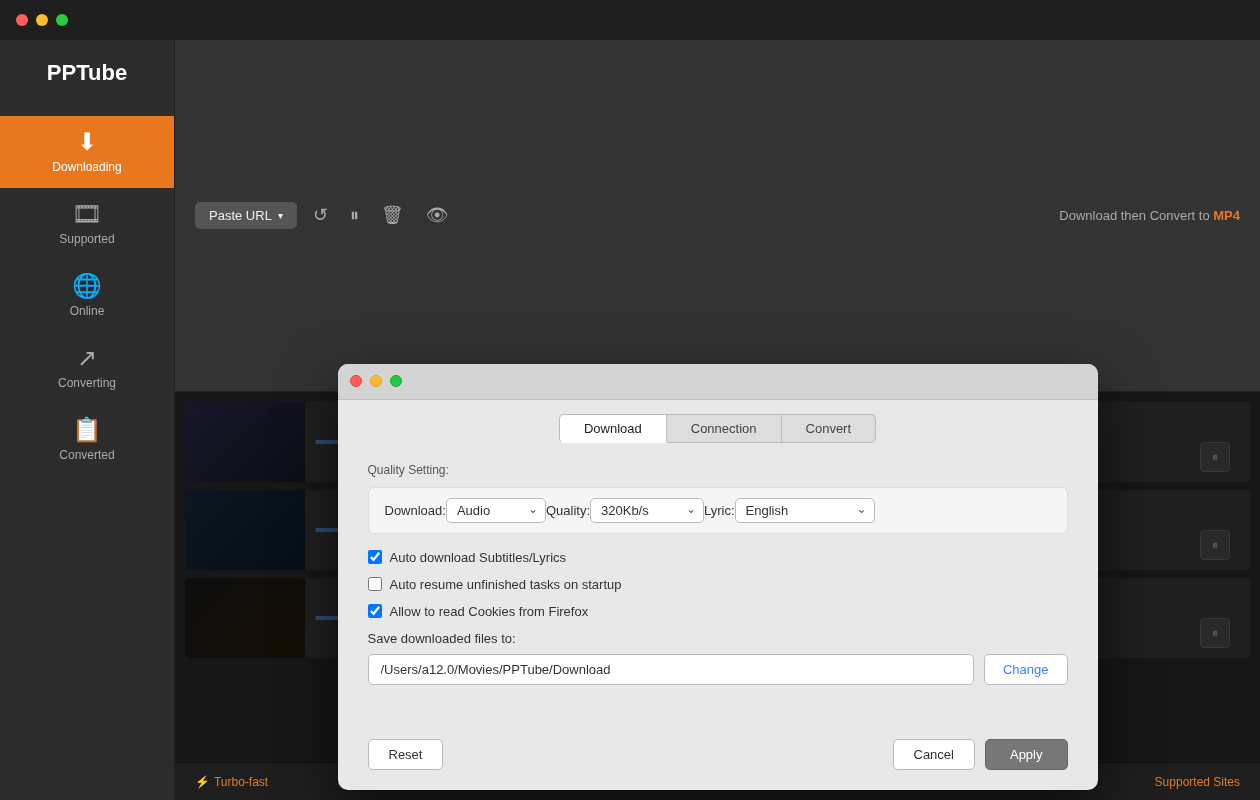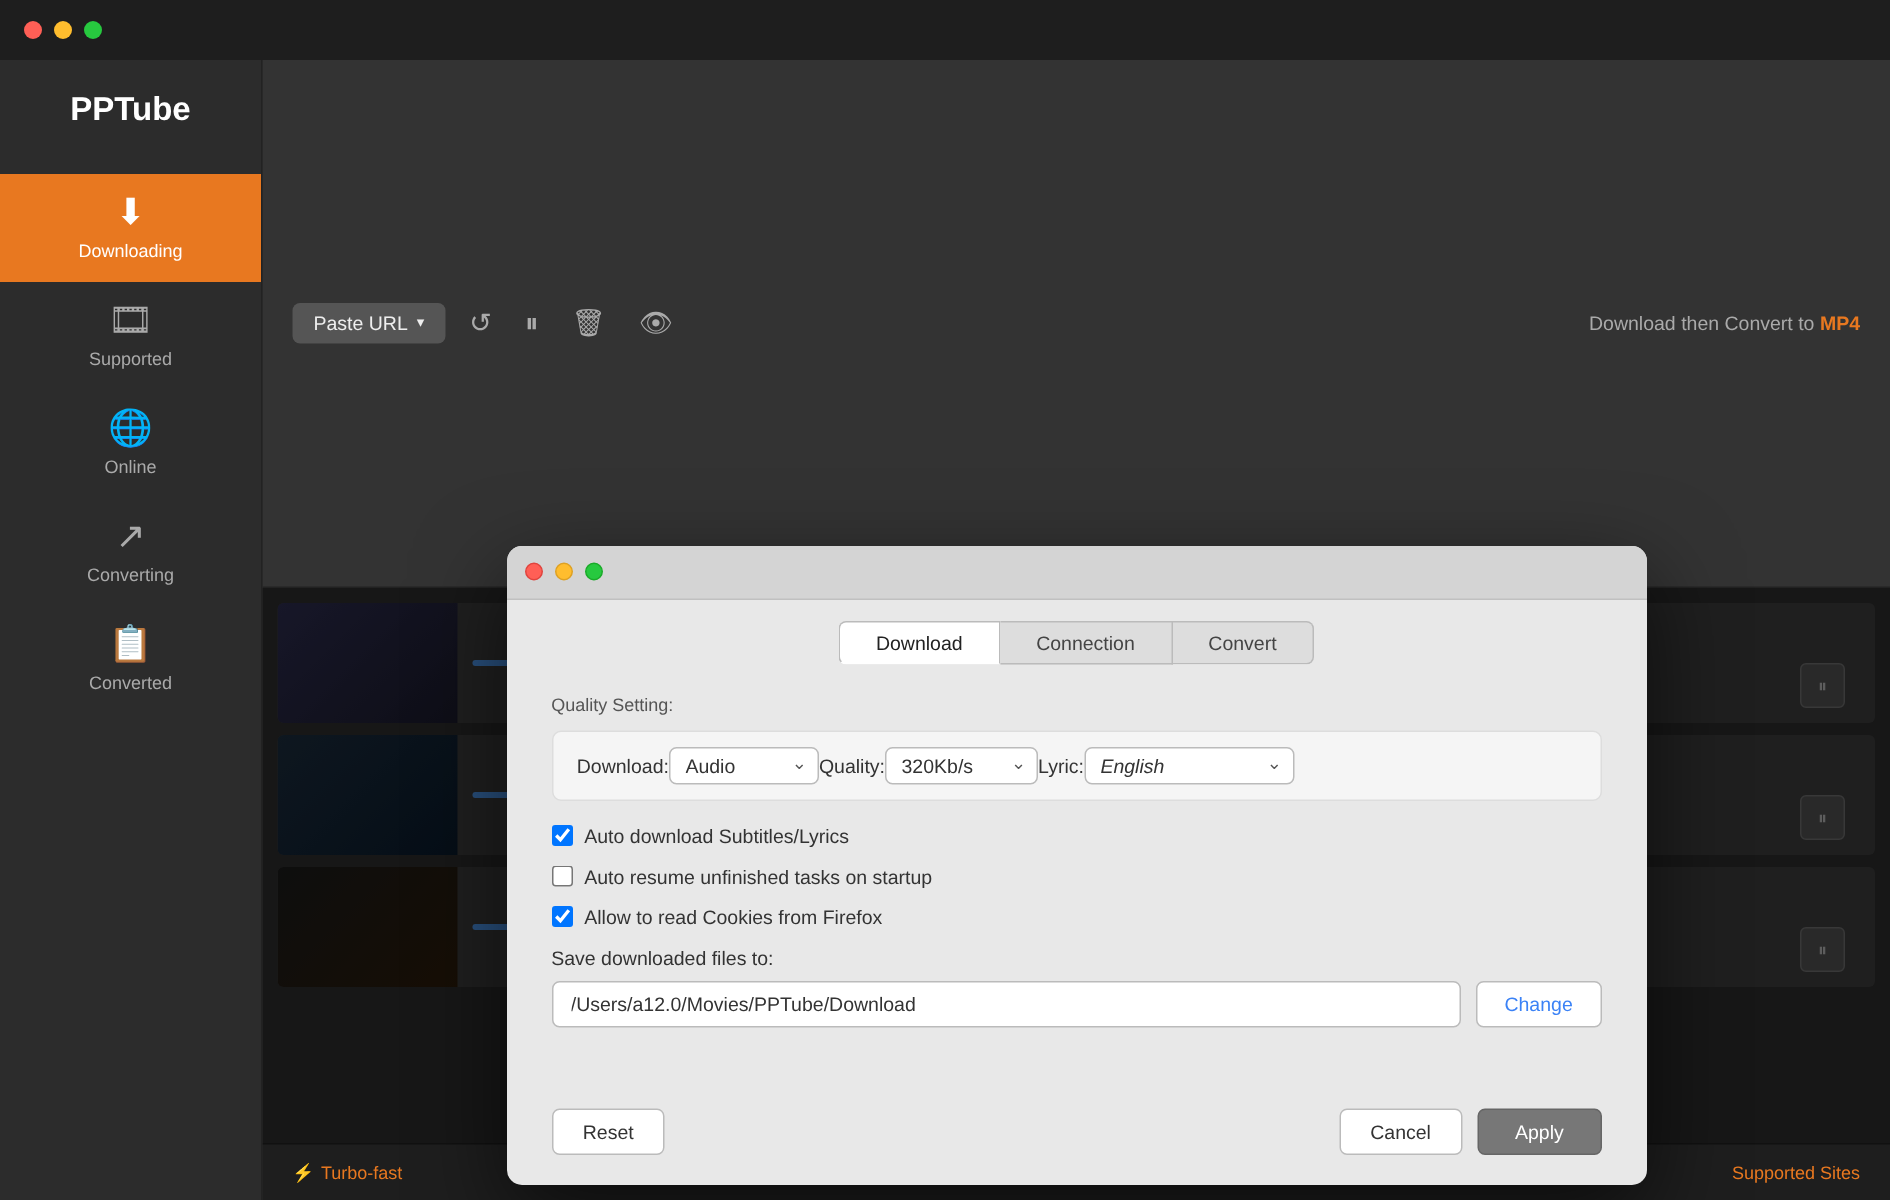--- a/index.html
+++ b/index.html
@@ -516,30 +516,30 @@
               <div class="quality-row">
                 <label>Download:</label>
                 <div class="select-wrapper">
                   <select class="form-select" style="width:100px;">
                     <option>Audio</option>
                     <option>Video</option>
                   </select>
                 </div>
                 <label>Quality:</label>
                 <div class="select-wrapper">
-                  <select class="form-select" style="width:102px;">
+                  <select class="form-select" style="width:114px;">
                     <option>320Kb/s</option>
                     <option>256Kb/s</option>
                     <option>192Kb/s</option>
                     <option>128Kb/s</option>
                   </select>
                 </div>
                 <label>Lyric:</label>
                 <div class="select-wrapper">
-                  <select class="form-select" style="width:140px;font-style:italic;">
+                  <select class="form-select" style="width:140px;">
                     <option>English</option>
                     <option>Chinese</option>
                     <option>Japanese</option>
                     <option>Korean</option>
                   </select>
                 </div>
               </div>
 
               <div class="checkbox-row">
                 <input type="checkbox" checked="" id="cb-subtitles" style="">

